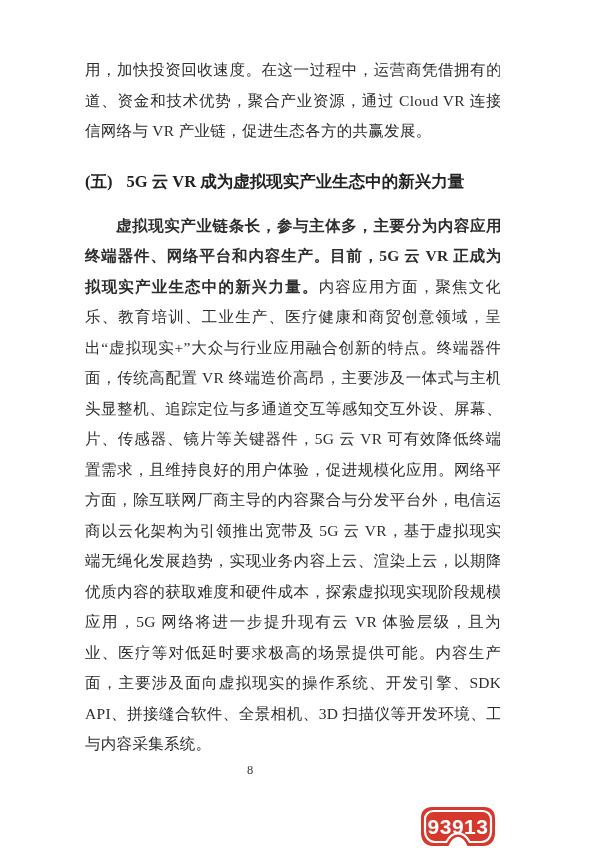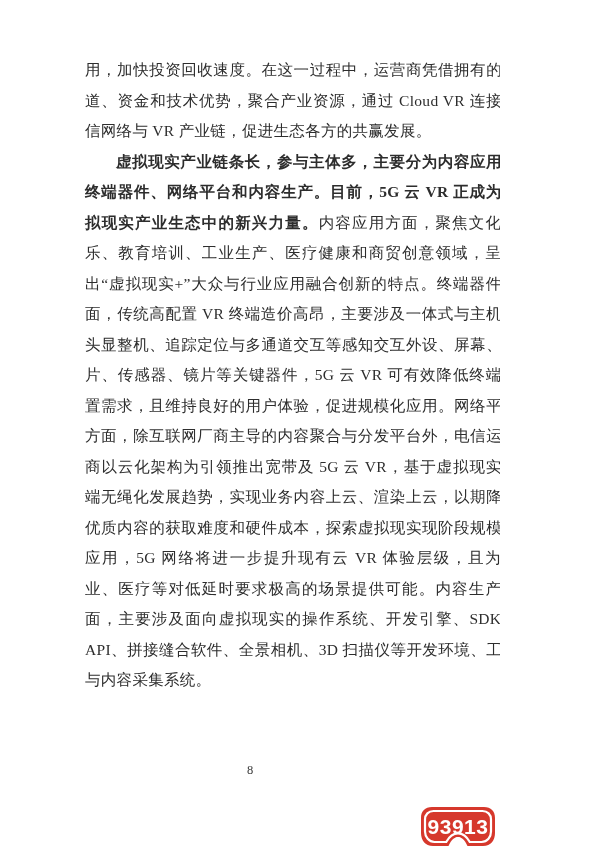--- a/index.html
+++ b/index.html
@@ -92,20 +92,23 @@
 </style>
 </head>
 <body>
 
 <div class="page">
 
   <div class="content">
 
     <p class="body-para" id="para1"><span>用，加快投资回收速度。在这一过程中，运营商凭借拥有的渠道、资金和技术优势，聚合产业资源，通过 Cloud VR 连接电信网络与 VR 产业链，促进生态各方的共赢发展。</span></p>
 
+    <div class="section-heading">
+      <span class="h-num">(五)</span><span>5G 云 VR 成为虚拟现实产业生态中的新兴力量</span>
+    </div>
 
     <p class="body-para para-indent" id="para2"><span class="seg-b">虚拟现实产业链条长，参与主体多，主要分为内容应用、终端器件、网络平台和内容生产。目前，5G 云 VR 正成为虚拟现实产业生态中的新兴力量。</span><span>内容应用方面，聚焦文化娱乐、教育培训、工业生产、医疗健康和商贸创意领域，呈现出“虚拟现实+”大众与行业应用融合创新的特点。终端器件方面，传统高配置 VR 终端造价高昂，主要涉及一体式与主机式头显整机、追踪定位与多通道交互等感知交互外设、屏幕、芯片、传感器、镜片等关键器件，5G 云 VR 可有效降低终端配置需求，且维持良好的用户体验，促进规模化应用。网络平台方面，除互联网厂商主导的内容聚合与分发平台外，电信运营商以云化架构为引领推出宽带及 5G 云 VR，基于虚拟现实终端无绳化发展趋势，实现业务内容上云、渲染上云，以期降低优质内容的获取难度和硬件成本，探索虚拟现实现阶段规模化应用，5G 网络将进一步提升现有云 VR 体验层级，且为工业、医疗等对低延时要求极高的场景提供可能。内容生产方面，主要涉及面向虚拟现实的操作系统、开发引擎、SDK、API、拼接缝合软件、全景相机、3D 扫描仪等开发环境、工具与内容采集系统。</span></p>
 
   </div>
 
   <div class="page-number">8</div>
 
   <div class="footer-logo">
     <svg class="logo-badge" viewBox="0 0 76 42" xmlns="http://www.w3.org/2000/svg">
       <path d="M12 1 H64 C71 1 75 5 75 12 V27 C75 34 71 40 63 40 H47.5 C44.5 33.5 41.5 31 38 31 C34.5 31 31.5 33.5 28.5 40 H13 C5 40 1 34 1 27 V12 C1 5 5 1 12 1 Z" fill="#d6382c"></path>

